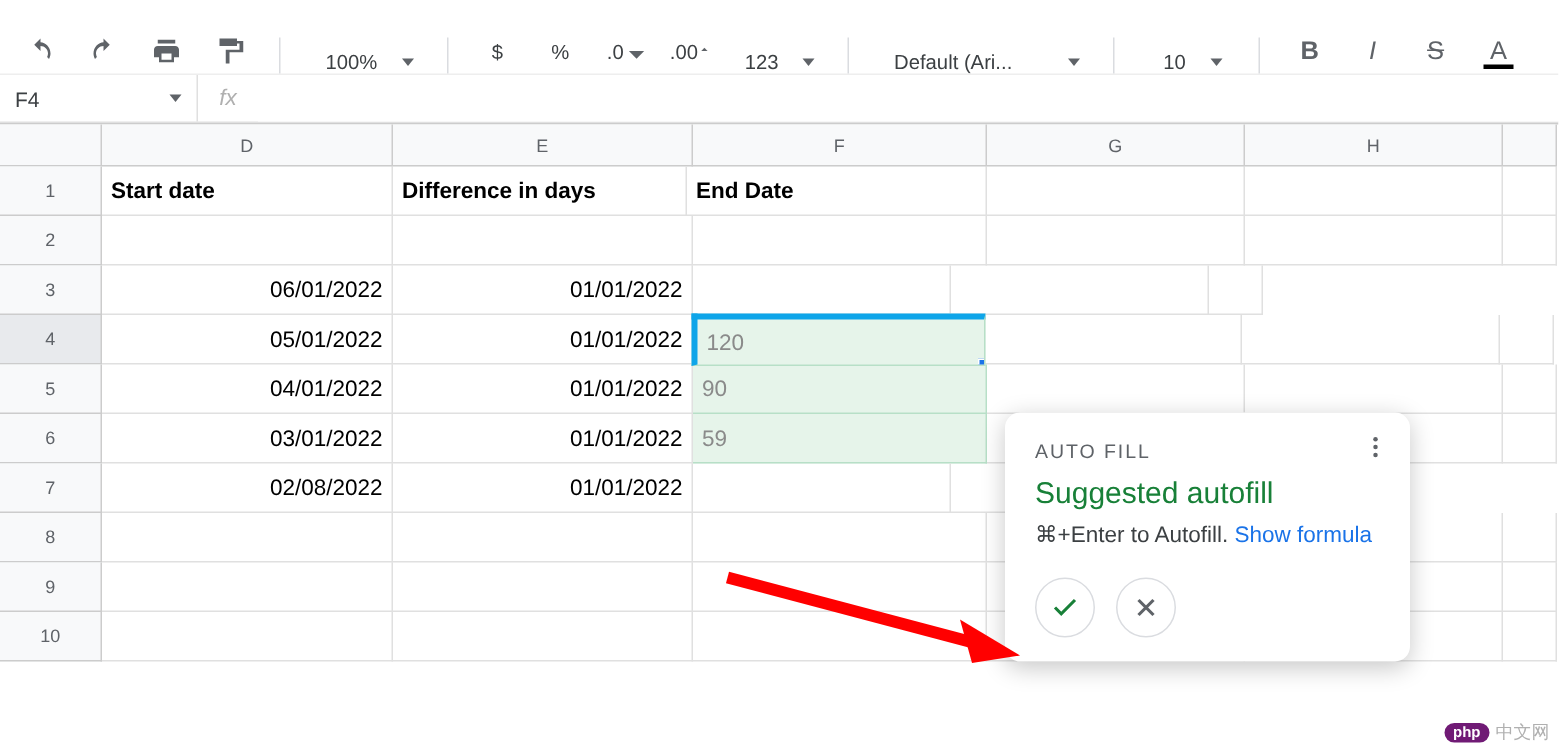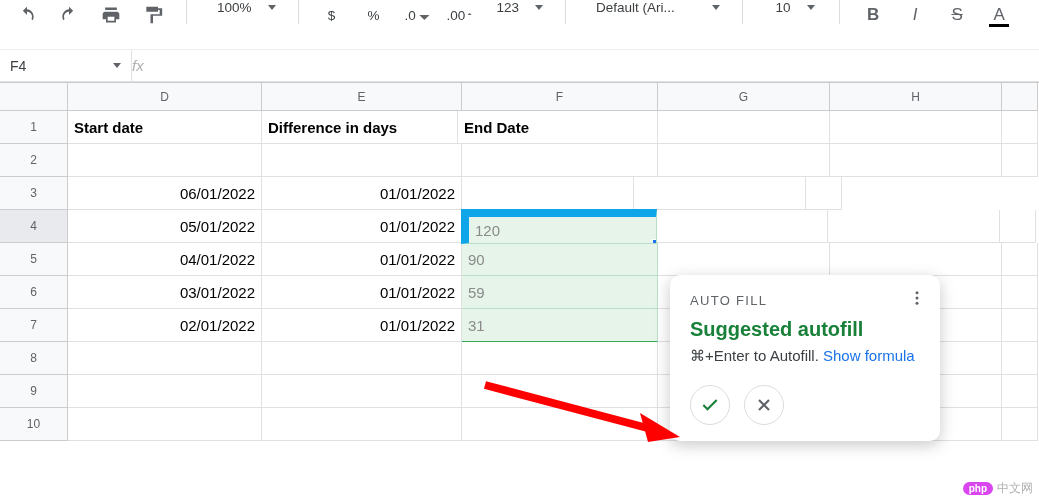--- a/index.html
+++ b/index.html
@@ -1,80 +1,80 @@
 <!DOCTYPE html>
 <html><head>
 <meta charset="utf-8">
 <style>
   * { box-sizing: border-box; margin: 0; padding: 0; }
   body { font-family: Arial, sans-serif; font-size: 14px; color: #202124; background: #fff; overflow: hidden; width: 1039px; height: 501px; position: relative; }
 
   
-  .toolbar { display: flex; align-items: flex-start; height: 50px; padding: 0 12px; gap: 12px; border-bottom: 1px solid #eee; }
+  .toolbar { display: flex; align-items: flex-end; height: 50px; padding: 0 12px; gap: 12px; border-bottom: 1px solid #eee; }
   .tb-btn { width: 30px; height: 30px; display: flex; align-items: center; justify-content: center; color: #5f6368; border-radius: 4px; cursor: pointer; }
   .tb-btn svg { width: 20px; height: 20px; }
   .tb-sep { width: 1px; height: 24px; background: #dadce0; margin: 0 6px; }
   .tb-text { font-size: 13.5px; color: #3c4043; padding: 0 4px; }
   .tb-drop { display: flex; align-items: center; gap: 8px; padding: 0 4px 0 8px; cursor: pointer; }
   .tb-drop .caret { width:0;height:0;border-left:4px solid transparent;border-right:4px solid transparent;border-top:5px solid #5f6368; margin-left:4px;}
   .bold { font-weight: bold; }
   .ital { font-style: italic; }
   .strike { text-decoration: line-through; }
   .font-a { position: relative; }
   .font-a::after { content:""; position:absolute; bottom:3px; left:5px; right:5px; height:3px; background:#000; }
 
   
   .fx-row { display:flex; align-items:center; height:32px; border-bottom:1px solid #e0e0e0; }
   .namebox { width:132px; height:100%; display:flex; align-items:center; padding-left:10px; font-size:14px; color:#3c4043; border-right:1px solid #e0e0e0; position:relative; }
   .namebox .caret { width:0;height:0;border-left:4px solid transparent;border-right:4px solid transparent;border-top:5px solid #5f6368; position:absolute; right:10px;}
-  .fx-label { width:40px; text-align:left; font-style:italic; color:#b0b0b0; font-size:15px; }
+  .fx-label { width:40px; text-align:center; font-style:italic; color:#b0b0b0; font-size:15px; }
   .fx-input { flex:1; height:100%; border:none; outline:none; font-size:14px; padding:0 8px; }
 
   
   .grid { position: relative; border-top:1px solid #ccc;}
   .col-headers { display:flex; height:28px; }
   .corner { width:68px; background:#f8f9fa; border-right:1px solid #ccc; border-bottom:1px solid #ccc; }
   .ch { background:#f8f9fa; border-right:1px solid #ccc; border-bottom:1px solid #ccc; display:flex; align-items:center; justify-content:center; font-size:12px; color:#5f6368; }
   .row { display:flex; height:33px; }
   .rh { width:68px; background:#f8f9fa; border-right:1px solid #ccc; border-bottom:1px solid #ccc; display:flex; align-items:center; justify-content:center; font-size:12px; color:#5f6368; }
   .cell { border-right:1px solid #e0e0e0; border-bottom:1px solid #e0e0e0; padding:0 6px; display:flex; align-items:center; font-size:15px; color:#000; overflow:hidden; white-space:nowrap; }
   .hdr { font-weight:bold;text-align:right; }
   .right { justify-content:flex-end; }
   .row-sel .rh { background:#e8eaed; }
-  .active-cell { border:8px solid #0ea5e9; margin:-1px; z-index:5; position:relative; }
+  .active-cell { border:4px solid #0ea5e9; margin:-1px; z-index:5; position:relative; }
   .fill-handle { position:absolute; width:9px; height:9px; background:#1a73e8; right:-5px; bottom:-5px; border:1px solid #fff; z-index:6;}
   .ghost { background:#e6f4ea; color:#8a8a8a; border-right:1px solid #b7dfc7; border-bottom:1px solid #b7dfc7;}
 
   
   .c-d { width:194px; }
   .c-e { width:200px; }
   .c-f { width:196px; }
   .c-g { width:172px; }
   .c-h { width:172px; }
   .c-i { width:36px; }
 
   
   .popup { position:absolute; left:670px; top:275px; width:270px; background:#fff; border-radius:10px; box-shadow:0 4px 16px rgba(0,0,0,.22); padding:18px 20px 16px; }
   .pop-title { font-size:13px; letter-spacing:1.3px; color:#5f6368; font-weight:500;}
   .pop-more { position:absolute; right:14px; top:14px; color:#5f6368; cursor:pointer; }
-  .pop-sub { font-size:20px; color:#188038; margin-top:10px; font-weight:700;}
+  .pop-sub { font-size:20px; color:#188038; margin-top:10px; font-weight:400;}
   .pop-hint { font-size:15px; color:#3c4043; margin-top:6px; }
   .pop-link { color:#1a73e8; cursor:pointer; }
   .pop-actions { margin-top:20px; display:flex; gap:14px; }
   .circ-btn { width:40px; height:40px; border-radius:50%; border:1px solid #dadce0; display:flex; align-items:center; justify-content:center; cursor:pointer; background:#fff;}
   .circ-btn svg { width:20px; height:20px; }
   .accept svg { stroke:#188038; }
   .reject svg { stroke:#5f6368; }
 
   
   .arrow { position:absolute; left:480px; top:380px; pointer-events:none; }
 
   
   .wm { position:absolute; right:6px; bottom:4px; font-size:12px; color:#b0b0b0; display:flex; align-items:center; gap:4px;}
-  .wm-badge { background:#d946ef; color:#fff; border-radius:10px; padding:1px 6px; font-size:10px; font-weight:bold;margin-left:44px;}
+  .wm-badge { background:#701a75; color:#fff; border-radius:10px; padding:1px 6px; font-size:10px; font-weight:bold;margin-left:44px;}
 </style>
 </head>
 <body>
 
 <div class="toolbar">
   <div class="tb-btn">
       <svg viewBox="0 0 24 24" fill="currentColor">
         <path d="M12 5V2L7 7l5 5V8c3.3 0 6 2.7 6 6 0 1-.3 2-.7 2.8l1.5 1.5C19.5 17 20 15.6 20 14c0-5-4-9-8-9z"></path>
       </svg>
     </div>
@@ -216,23 +216,22 @@
     <div class="cell c-d right">03/01/2022</div>
     <div class="cell c-e right">01/01/2022</div>
     <div class="cell c-f ghost" style="justify-content:flex-start">59</div>
     <div class="cell c-g"></div>
       <div class="cell c-h"></div>
       <div class="cell c-i"></div>
   </div>
 
   <div class="row">
       <div class="rh">7</div>
-    <div class="cell c-d right">02/01/2022</div>
-    <div class="cell c-e right">01/01/2022</div>
-    <div class="cell c-f ghost" style="justify-content:flex-start;border-bottom:1px solid #34a853">31</div>
+    <div class="cell c-d right">02/08/2022</div>
+    <div class="cell c-e right">01/01/2022</div>
     <div class="cell c-g"></div>
       <div class="cell c-h"></div>
       <div class="cell c-i"></div>
   </div>
 
   <div class="row">
       <div class="rh">8</div>
       <div class="cell c-d"></div>
       <div class="cell c-e"></div>
       <div class="cell c-f"></div>

